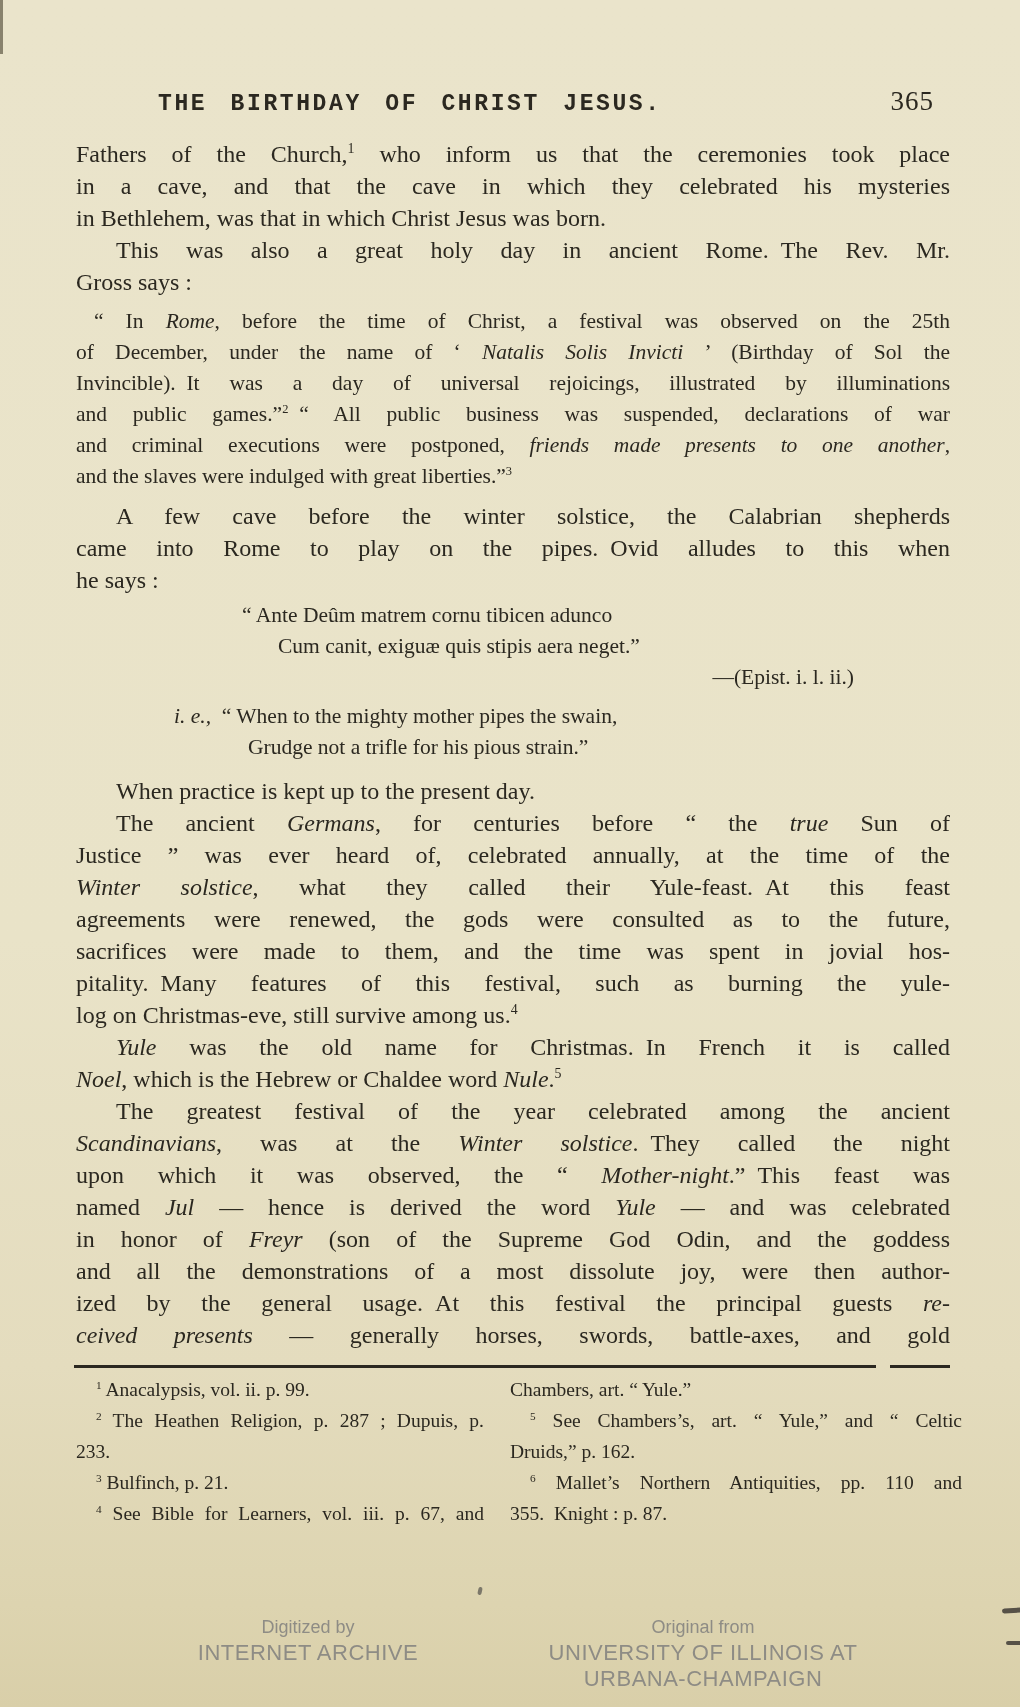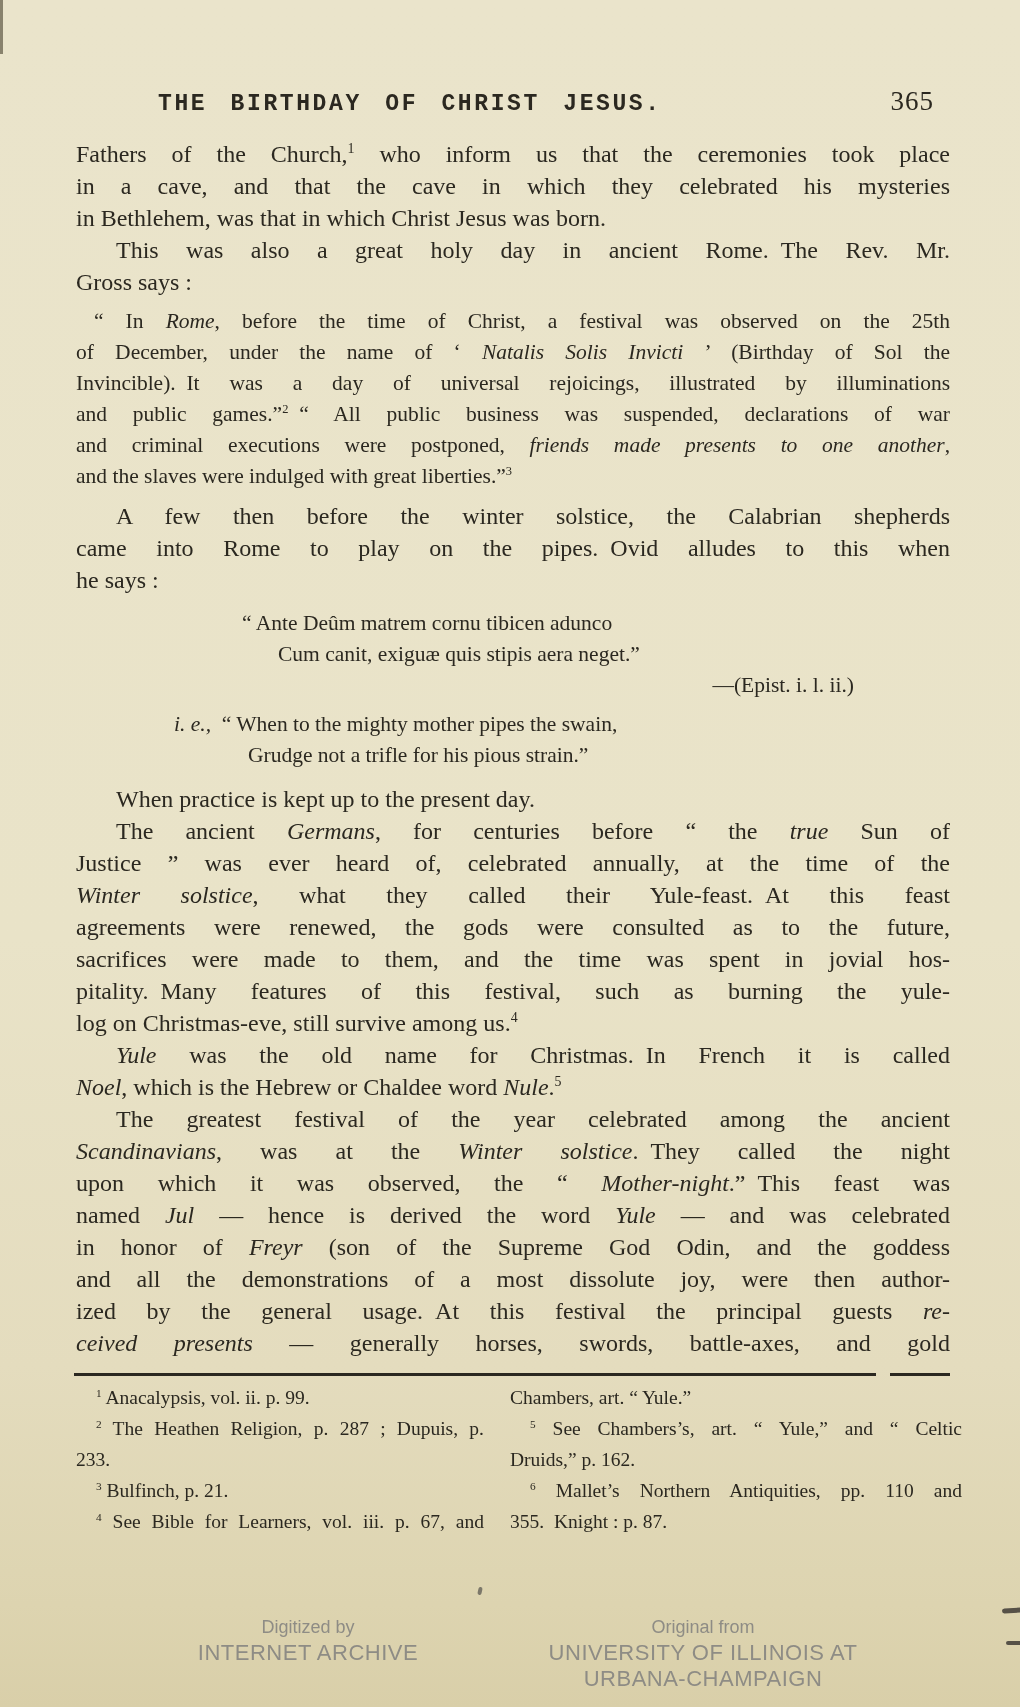--- a/index.html
+++ b/index.html
@@ -17,21 +17,21 @@
   sup{font-size:0.58em;line-height:0;vertical-align:super;}
   
   .block.body .line{font-size:24px;line-height:32px;}
   .ind{text-indent:40px;}
   .mt22{margin-top:22px;} .mt8{margin-top:8px;} .mt12{margin-top:12px;}
   
   .block.quote{margin:8px 0;}
   .block.quote .line{font-size:21.5px;line-height:31px;}
   .qind{text-indent:18px;}
   
-  .block.poem{margin-top:12px;}
+  .block.poem{margin-top:4px;}
   .block.poem .line{font-size:21.5px;line-height:31px;margin-left:166px;}
   .block.poem .pm2{margin-left:202px;}
   .block.poem .attr{margin-left:0;text-align:right;padding-right:96px;}
   
   .block.poem2{margin-top:8px;}
   .block.poem2 .line{font-size:21.5px;line-height:31px;margin-left:98px;}
   .block.poem2 .pm3{margin-left:172px;}
   
   .rule{height:3px;margin:14px 70px 0 74px;
     background:linear-gradient(90deg,#2b2820 0 91.5%,rgba(0,0,0,0) 91.5% 93.2%,#2b2820 93.2% 100%);}
@@ -74,21 +74,21 @@
         </div>
         <div class="block quote">
           <div class="line j qind">“ In <i>Rome</i>, before the time of Christ, a festival was observed on the 25th</div>
           <div class="line j">of December, under the name of ‘ <i>Natalis Solis Invicti</i> ’ (Birthday of Sol the</div>
           <div class="line j">Invincible). It was a day of universal rejoicings, illustrated by illuminations</div>
           <div class="line j">and public games.”<sup>2</sup> “ All public business was suspended, declarations of war</div>
           <div class="line j">and criminal executions were postponed, <i>friends made presents to one another</i>,</div>
           <div class="line">and the slaves were indulged with great liberties.”<sup>3</sup></div>
         </div>
         <div class="block body mt8">
-          <div class="line j ind">A few then before the winter solstice, the Calabrian shepherds</div>
+          <div class="line j ind">A few cave before the winter solstice, the Calabrian shepherds</div>
           <div class="line j">came into Rome to play on the pipes. Ovid alludes to this when</div>
           <div class="line">he says :</div>
         </div>
         <div class="block poem">
           <div class="line">“ Ante Deûm matrem cornu tibicen adunco</div>
           <div class="line pm2">Cum canit, exiguæ quis stipis aera neget.”</div>
           <div class="line attr">—(Epist. i. l. ii.)</div>
         </div>
         <div class="block poem2">
           <div class="line"><i>i. e.,</i> “ When to the mighty mother pipes the swain,</div>

